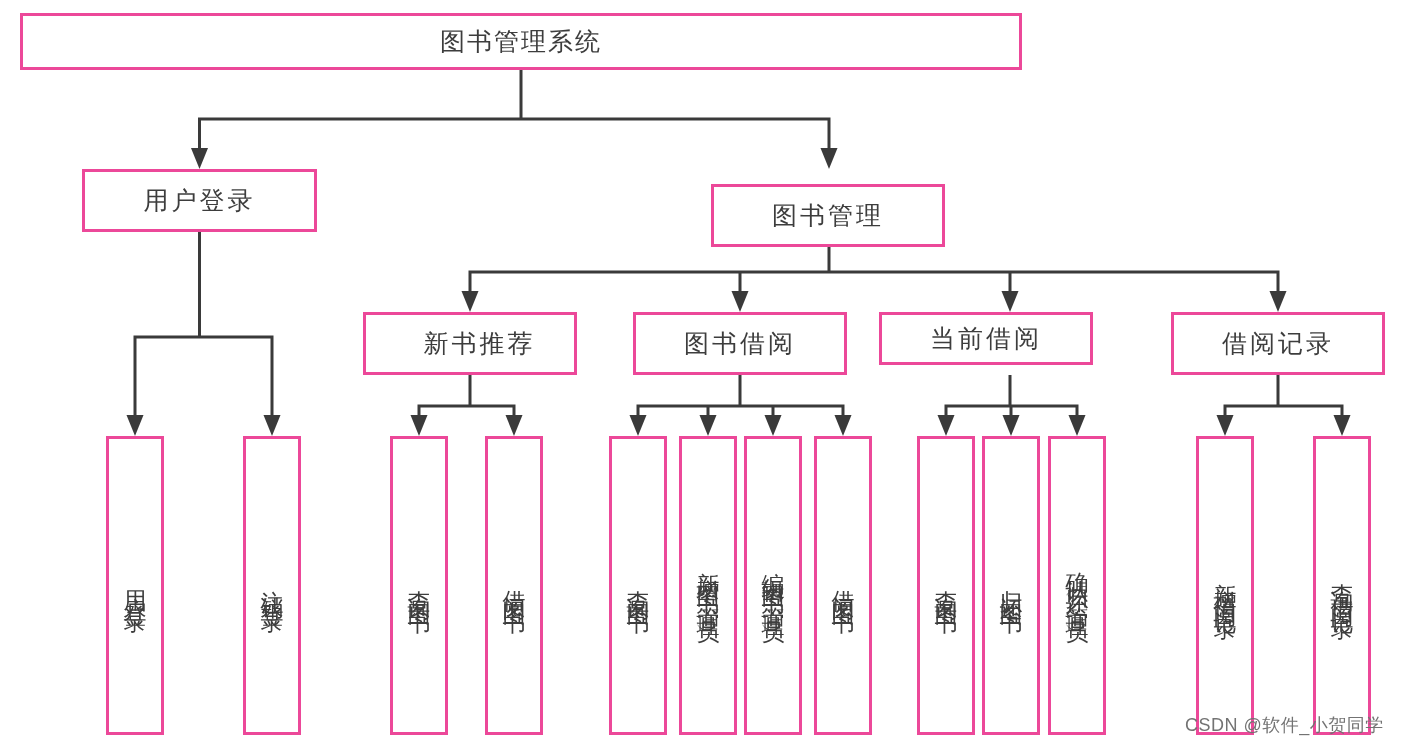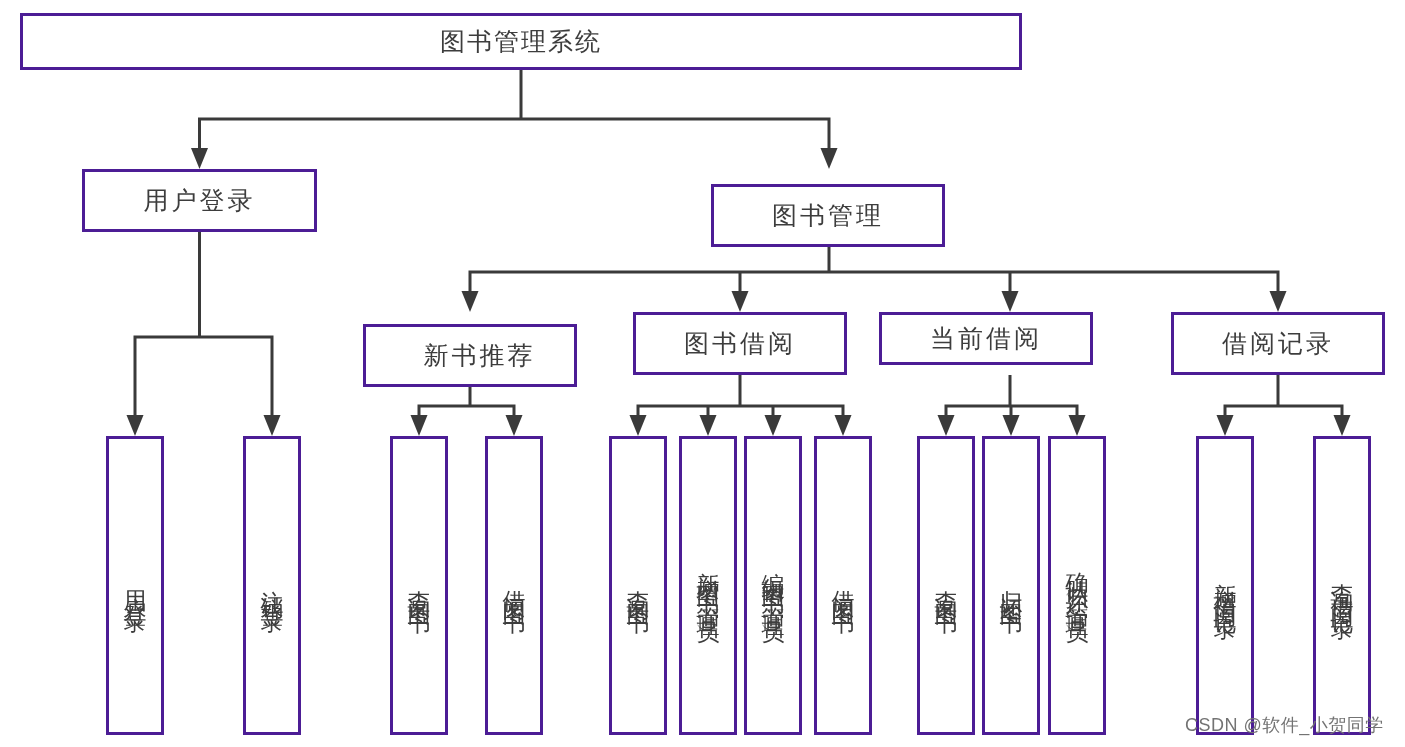--- a/index.html
+++ b/index.html
@@ -3,21 +3,21 @@
 <meta charset="utf-8">
 <style>
   html,body{margin:0;padding:0;background:#ffffff;}
   .canvas{
     position:relative;width:1405px;height:747px;background:#ffffff;overflow:hidden;
     font-family:"Liberation Sans","DejaVu Sans",sans-serif;
   }
   .wires{position:absolute;left:0;top:0;width:1405px;height:747px;}
   .node{
     position:absolute;box-sizing:border-box;background:#ffffff;
-    border:3px solid #4c1d95;color:#3d3d3d;
+    border:3px solid #ec4899;color:#3d3d3d;
     display:flex;align-items:center;justify-content:center;
     font-size:25px;letter-spacing:3px;white-space:nowrap;
   }
   .node.title{font-size:25px;letter-spacing:2px;}
   .leaf{
     writing-mode:vertical-rl;text-orientation:mixed;
     font-size:23px;letter-spacing:7px;line-height:1;
     top:436px;width:58px;height:299px;
   }
   .watermark{
@@ -91,21 +91,21 @@
       <polygon points="1216.5,415 1233.5,415 1225,436"></polygon>
       <polygon points="1333.5,415 1350.5,415 1342,436"></polygon>
     </g>
   </svg>
 
   <div class="node title" style="left:20px;top:13px;width:1002px;height:57px;">图书管理系统</div>
 
   <div class="node" style="left:82px;top:169px;width:235px;height:63px;">用户登录</div>
   <div class="node" style="left:711px;top:169px;width:234px;height:63px;margin-top:15px;">图书管理</div>
 
-  <div class="node" style="left:363px;top:324px;width:214px;height:63px;padding-left:19px;">新书推荐</div>
+  <div class="node" style="left:363px;top:312px;width:214px;height:63px;padding-left:19px;">新书推荐</div>
   <div class="node" style="left:633px;top:312px;width:214px;height:63px;">图书借阅</div>
   <div class="node" style="left:879px;top:312px;width:214px;height:53px;font-family:Liberation Serif, serif;">当前借阅</div>
   <div class="node" style="left:1171px;top:312px;width:214px;height:63px;">借阅记录</div>
 
   <div class="node leaf" style="left:106px;">用户登录</div>
   <div class="node leaf" style="left:243px;">注销登录</div>
 
   <div class="node leaf" style="left:390px;">查询图书</div>
   <div class="node leaf" style="left:485px;">借阅图书</div>
 

